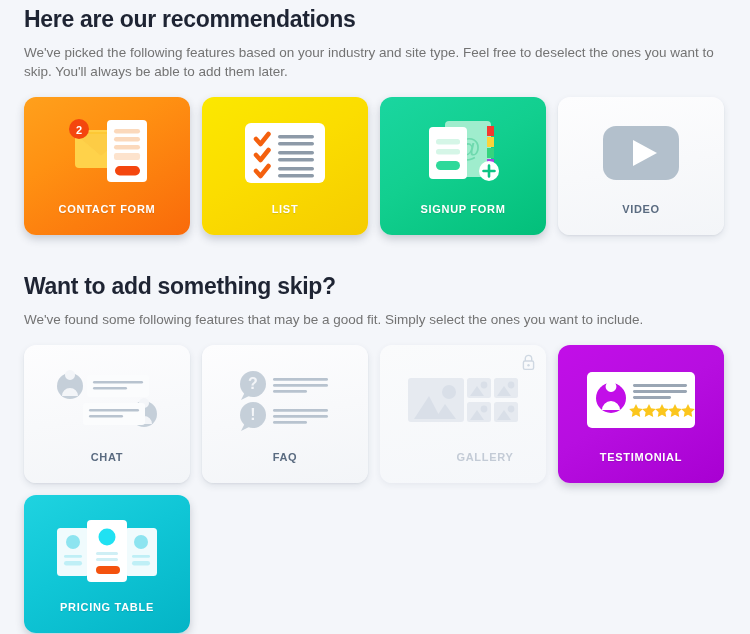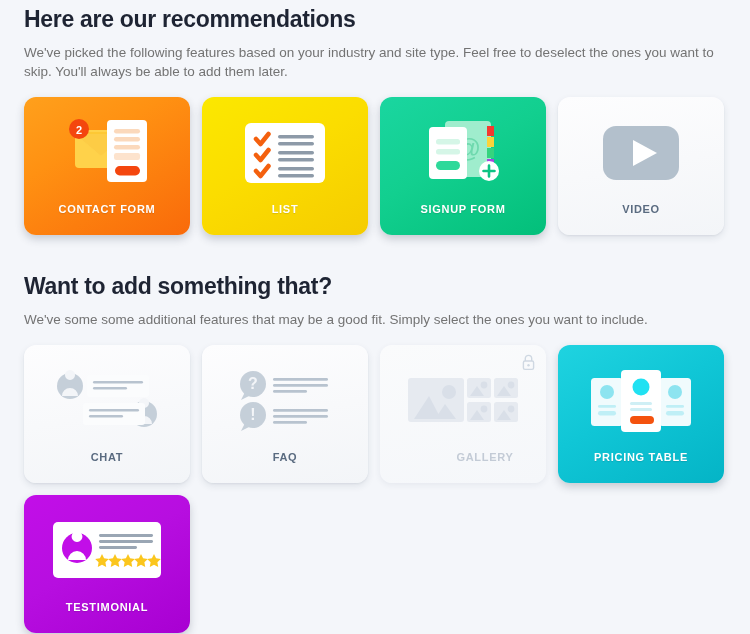--- a/index.html
+++ b/index.html
@@ -177,22 +177,22 @@
         <svg width="80" height="58" viewBox="0 0 80 58">
           <rect x="2" y="2" width="76" height="54" rx="13" fill="#b3c0cc"></rect>
           <path d="M32 16 L56 29 L32 42 Z" fill="#ffffff"></path>
         </svg>
       </div>
       <div class="card-label">VIDEO</div>
     </div>
   </div>
 
   <div style="height:32px"></div>
-  <h2 class="section-title">Want to add something that?</h2>
-  <p class="section-desc">We've some some additional features that may be a good fit. Simply select the ones you want to include.</p>
+  <h2 class="section-title">Want to add something skip?</h2>
+  <p class="section-desc">We've found some following features that may be a good fit. Simply select the ones you want to include.</p>
 
   <div class="grid">
 
 
     <div class="card unselected">
       <div class="card-art">
         <svg width="104" height="62" viewBox="0 0 104 62">
           <circle cx="15" cy="16" r="13" fill="#c5cfd9"></circle>
           <path d="M15 10 a5 5 0 1 1 0.01 0 M7 26 a8 8 0 0 1 16 0 Z" fill="#f3f5f8"></path>
           <rect x="32" y="5" width="62" height="22" rx="3" fill="#fbfcfd"></rect>
@@ -268,47 +268,20 @@
           <g>
             <rect x="86" y="29" width="24" height="20" rx="2.5" fill="#e6eaf0"></rect>
             <circle cx="103" cy="36" r="3.4" fill="#d9dfe8"></circle>
             <path d="M89 47 L96 37 L103 47 Z" fill="#d9dfe8"></path>
           </g>
         </svg>
       </div>
       <div class="card-label">GALLERY</div>
     </div>
 
-    <div class="card selected bg-pricing">
-      <div class="card-art">
-        <svg width="104" height="66" viewBox="0 0 104 66">
-          <g>
-            <rect x="2" y="10" width="32" height="48" rx="3.5" fill="#f0fbfd"></rect>
-            <circle cx="18" cy="24" r="7" fill="#8de4f0"></circle>
-            <rect x="9" y="37" width="18" height="2.8" rx="1.4" fill="#bfeff6"></rect>
-            <rect x="9" y="43" width="18" height="4.5" rx="2.2" fill="#bfeff6"></rect>
-          </g>
-          <g>
-            <rect x="70" y="10" width="32" height="48" rx="3.5" fill="#f0fbfd"></rect>
-            <circle cx="86" cy="24" r="7" fill="#8de4f0"></circle>
-            <rect x="77" y="37" width="18" height="2.8" rx="1.4" fill="#bfeff6"></rect>
-            <rect x="77" y="43" width="18" height="4.5" rx="2.2" fill="#bfeff6"></rect>
-          </g>
-          <g>
-            <rect x="32" y="2" width="40" height="62" rx="4" fill="#ffffff"></rect>
-            <circle cx="52" cy="19" r="8.5" fill="#20e1f2"></circle>
-            <rect x="41" y="34" width="22" height="3" rx="1.5" fill="#cfeff5"></rect>
-            <rect x="41" y="40" width="22" height="3" rx="1.5" fill="#cfeff5"></rect>
-            <rect x="41" y="48" width="24" height="8" rx="4" fill="#f4520e"></rect>
-          </g>
-        </svg>
-      </div>
-      <div class="card-label">PRICING TABLE</div>
-    </div>
-
     <div class="card selected bg-testi">
       <div class="card-art">
         <svg width="116" height="66" viewBox="0 0 116 66">
           <rect x="4" y="4" width="108" height="56" rx="5" fill="#ffffff"></rect>
           <g>
             <circle cx="28" cy="30" r="15" fill="#c20ee8"></circle>
             <path d="M28 24 a5.4 5.4 0 1 1 0.01 0 M19 42 a9 9 0 0 1 18 0 Z" fill="#ffffff"></path>
           </g>
           <g fill="#9aa6b4">
             <rect x="50" y="16" width="54" height="2.9" rx="1.4"></rect>
@@ -319,14 +292,41 @@
             <path d="M53 36 l2.1 4.3 4.7 0.7 -3.4 3.3 0.8 4.7 -4.2 -2.2 -4.2 2.2 0.8 -4.7 -3.4 -3.3 4.7 -0.7 Z"></path>
             <path d="M66 36 l2.1 4.3 4.7 0.7 -3.4 3.3 0.8 4.7 -4.2 -2.2 -4.2 2.2 0.8 -4.7 -3.4 -3.3 4.7 -0.7 Z"></path>
             <path d="M79 36 l2.1 4.3 4.7 0.7 -3.4 3.3 0.8 4.7 -4.2 -2.2 -4.2 2.2 0.8 -4.7 -3.4 -3.3 4.7 -0.7 Z"></path>
             <path d="M92 36 l2.1 4.3 4.7 0.7 -3.4 3.3 0.8 4.7 -4.2 -2.2 -4.2 2.2 0.8 -4.7 -3.4 -3.3 4.7 -0.7 Z"></path>
             <path d="M105 36 l2.1 4.3 4.7 0.7 -3.4 3.3 0.8 4.7 -4.2 -2.2 -4.2 2.2 0.8 -4.7 -3.4 -3.3 4.7 -0.7 Z"></path>
           </g>
         </svg>
       </div>
       <div class="card-label">TESTIMONIAL</div>
     </div>
+
+    <div class="card selected bg-pricing">
+      <div class="card-art">
+        <svg width="104" height="66" viewBox="0 0 104 66">
+          <g>
+            <rect x="2" y="10" width="32" height="48" rx="3.5" fill="#f0fbfd"></rect>
+            <circle cx="18" cy="24" r="7" fill="#8de4f0"></circle>
+            <rect x="9" y="37" width="18" height="2.8" rx="1.4" fill="#bfeff6"></rect>
+            <rect x="9" y="43" width="18" height="4.5" rx="2.2" fill="#bfeff6"></rect>
+          </g>
+          <g>
+            <rect x="70" y="10" width="32" height="48" rx="3.5" fill="#f0fbfd"></rect>
+            <circle cx="86" cy="24" r="7" fill="#8de4f0"></circle>
+            <rect x="77" y="37" width="18" height="2.8" rx="1.4" fill="#bfeff6"></rect>
+            <rect x="77" y="43" width="18" height="4.5" rx="2.2" fill="#bfeff6"></rect>
+          </g>
+          <g>
+            <rect x="32" y="2" width="40" height="62" rx="4" fill="#ffffff"></rect>
+            <circle cx="52" cy="19" r="8.5" fill="#20e1f2"></circle>
+            <rect x="41" y="34" width="22" height="3" rx="1.5" fill="#cfeff5"></rect>
+            <rect x="41" y="40" width="22" height="3" rx="1.5" fill="#cfeff5"></rect>
+            <rect x="41" y="48" width="24" height="8" rx="4" fill="#f4520e"></rect>
+          </g>
+        </svg>
+      </div>
+      <div class="card-label">PRICING TABLE</div>
+    </div>
   </div>
 </div>
 
 </body></html>

